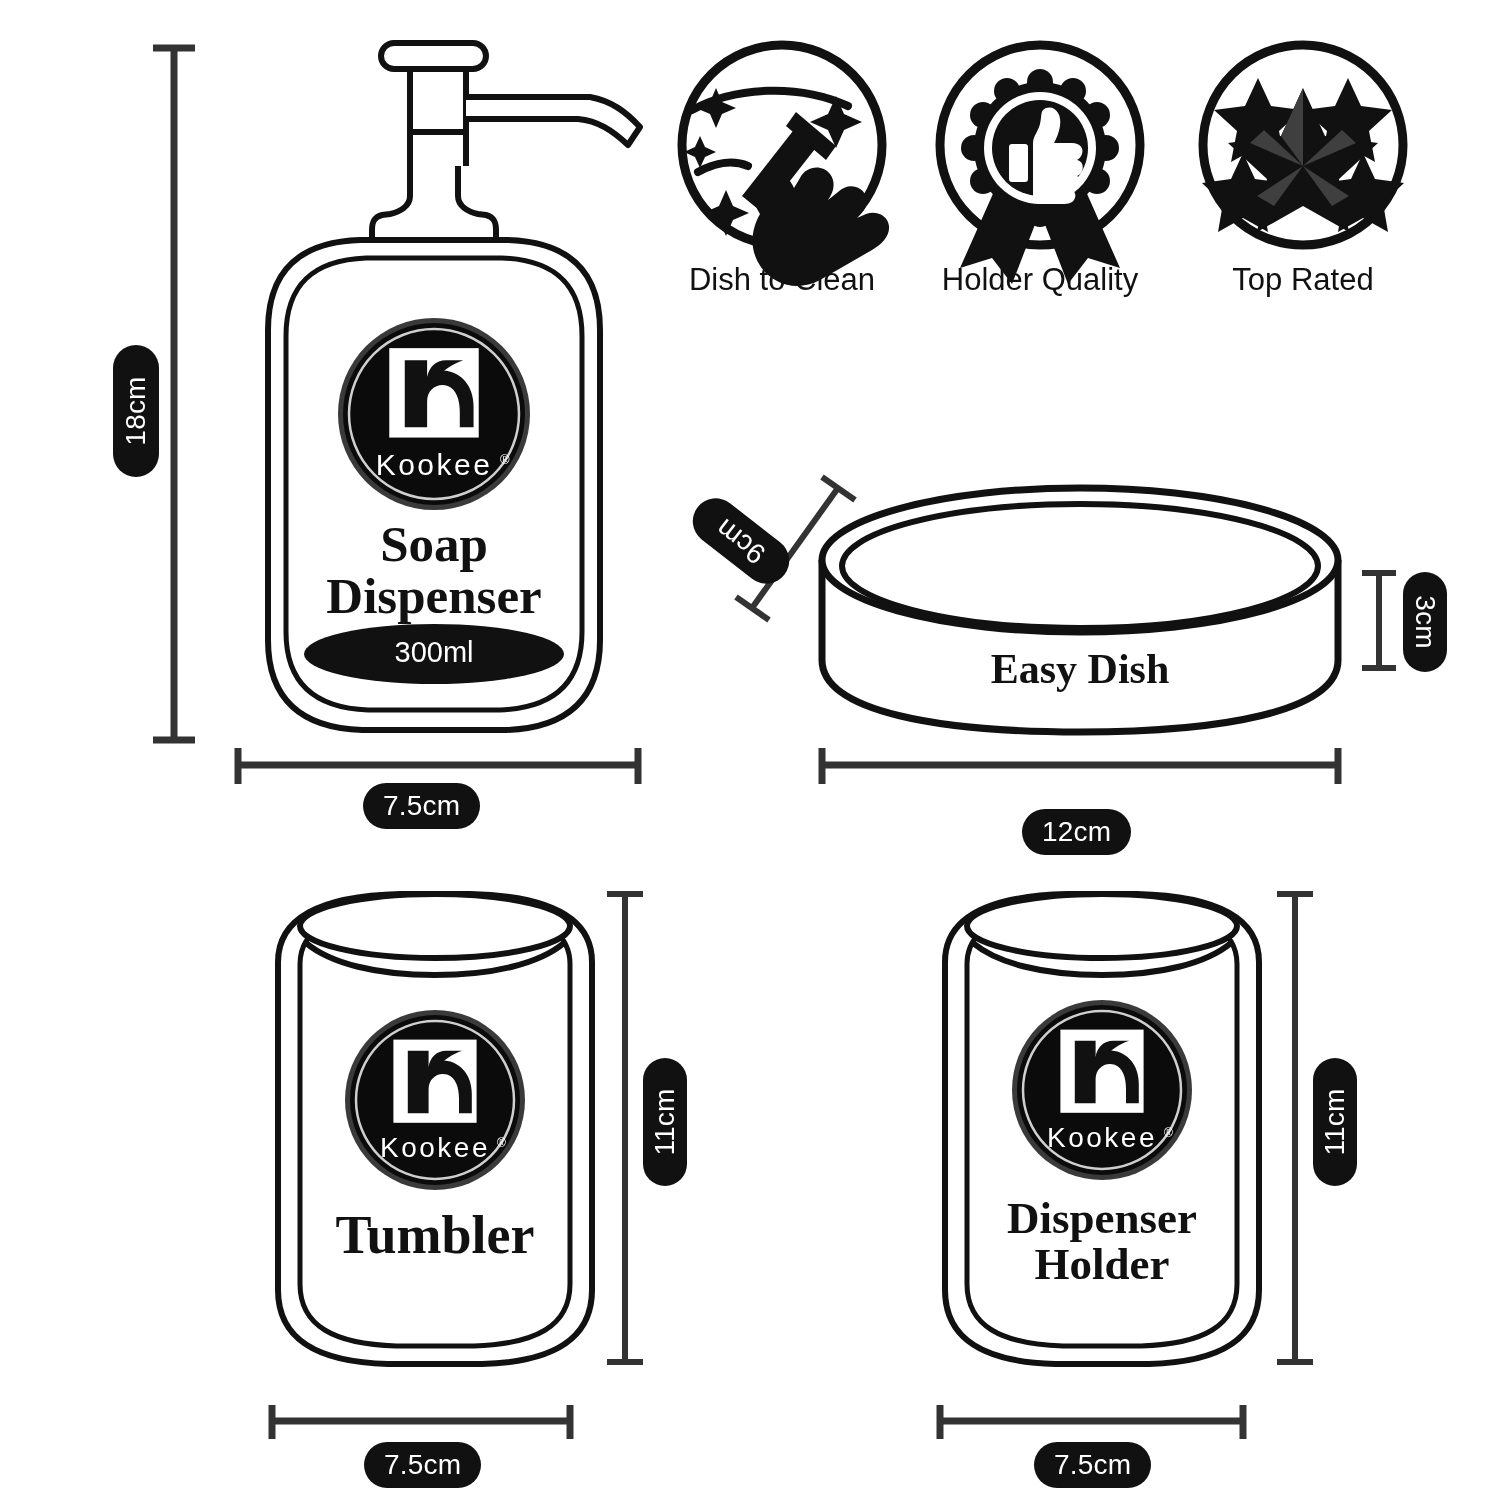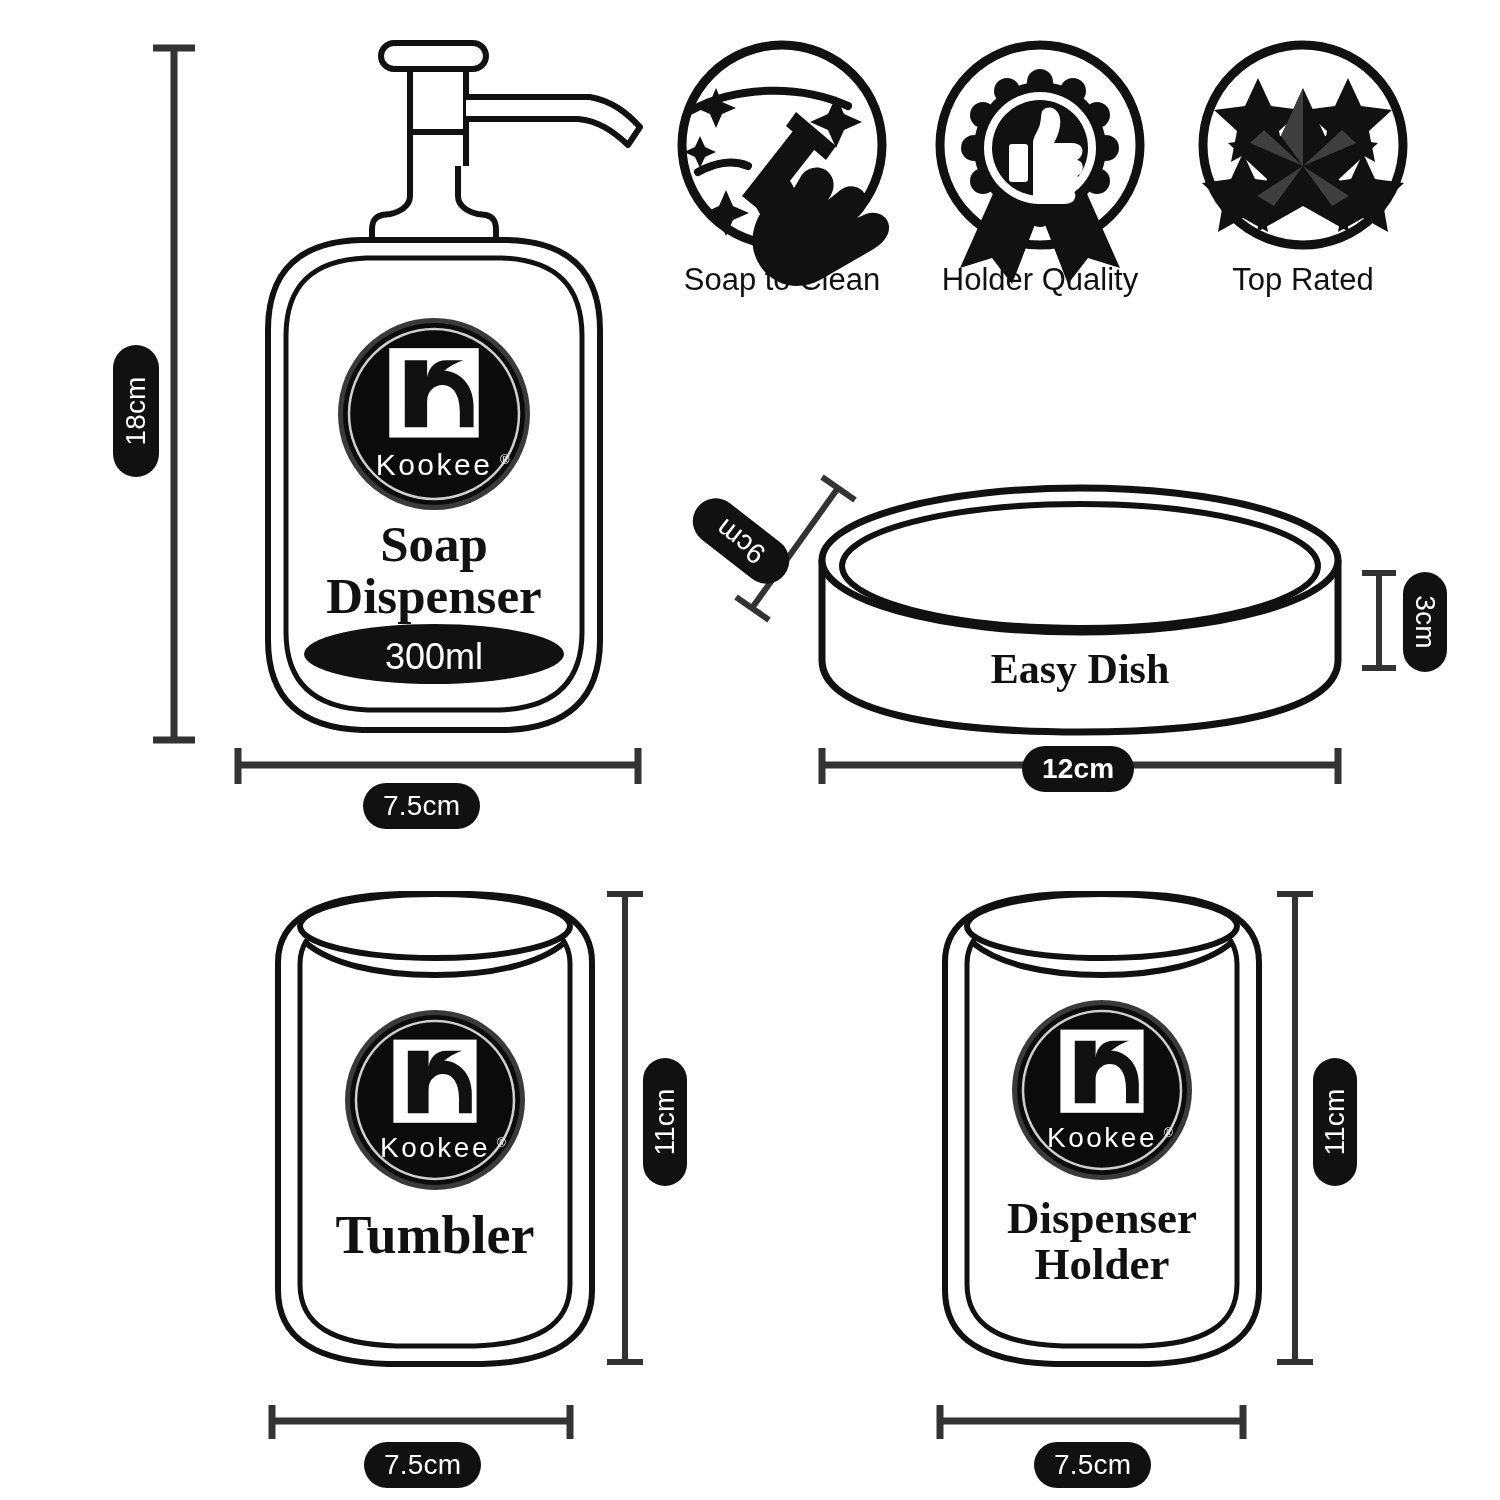--- a/index.html
+++ b/index.html
@@ -290,28 +290,28 @@
           <path d="M1303 88 L1303 166 L1281 136 Z"></path>
           <path d="M1303 166 L1264 130 L1250 143 Z"></path>
           <path d="M1303 166 L1274 206 L1257 196 Z"></path>
           <path d="M1303 166 L1332 206 L1349 196 Z"></path>
           <path d="M1303 166 L1342 130 L1356 143 Z"></path>
         </g>
       </g>
     </g>
   </svg>
 
-  <div class="badge-cap" style="left:632px;top:262px;width:300px;">Soap to Clean</div>
+  <div class="badge-cap" style="left:632px;top:262px;width:300px;">Dish to Clean</div>
   <div class="badge-cap" style="left:890px;top:262px;width:300px;">Holder Quality</div>
   <div class="badge-cap" style="left:1153px;top:262px;width:300px;">Top Rated</div>
 
   <div class="prod-name" style="left:274px;top:518px;width:320px;font-size:51px;">Soap
 Dispenser</div>
   <div style="position:absolute;left:304px;top:636px;width:260px;text-align:center;
-              color:#fff;font-size:36px;font-family:'Liberation Sans',sans-serif;">300ml</div>
+              color:#fff;font-size:29px;font-family:'Liberation Sans',sans-serif;">300ml</div>
 
   <div class="prod-name" style="left:930px;top:648px;width:300px;font-size:42px;">Easy Dish</div>
 
   <div class="prod-name" style="left:285px;top:1208px;width:300px;font-size:54px;">Tumbler</div>
 
   <div class="prod-name" style="left:952px;top:1196px;width:300px;font-size:45px;">Dispenser
 Holder</div>
 
   <div class="pill v" style="left:113px;top:345px;width:46px;height:132px;">
     <span style="transform:rotate(-90deg);">18cm</span>
@@ -321,21 +321,21 @@
 
   <div class="pill v" style="left:718px;top:486px;width:46px;height:110px;
               transform:rotate(-52deg);transform-origin:center;">
     <span style="transform:rotate(-90deg);">9cm</span>
   </div>
 
   <div class="pill v" style="left:1403px;top:572px;width:44px;height:100px;">
     <span style="transform:rotate(90deg);">3cm</span>
   </div>
 
-  <div class="pill h" style="left:1022px;top:746px;font-weight:bold;">12cm</div>
+  <div class="pill h" style="left:1022px;top:809px;">12cm</div>
 
   <div class="pill v" style="left:643px;top:1058px;width:44px;height:128px;">
     <span style="transform:rotate(-90deg);">11cm</span>
   </div>
 
   <div class="pill h" style="left:364px;top:1442px;">7.5cm</div>
 
   <div class="pill v" style="left:1313px;top:1058px;width:44px;height:128px;">
     <span style="transform:rotate(-90deg);">11cm</span>
   </div>

